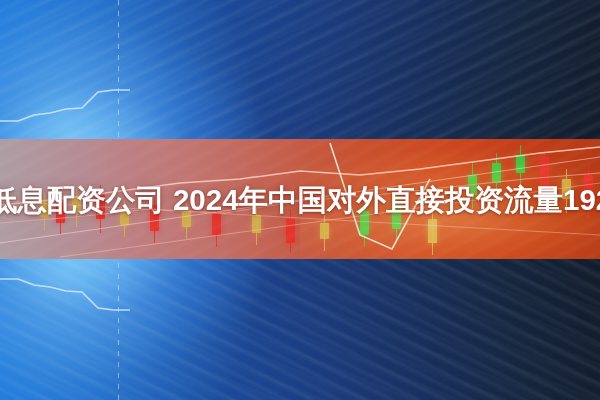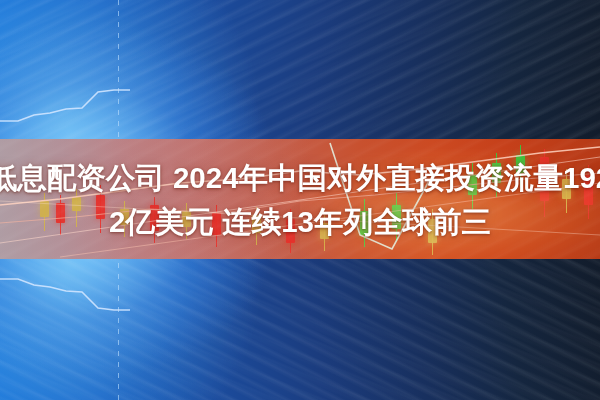--- a/index.html
+++ b/index.html
@@ -188,16 +188,15 @@
       <polyline id="poly-v" fill="none" stroke="#e6fff2" stroke-width="1.6" opacity="0.8" points="330,4 360,96 392,110 430,40"></polyline>
       <line x1="0" y1="104" x2="600" y2="18" stroke="#ffd9cc" stroke-width="1" opacity=".55"></line>
       <line x1="60" y1="118" x2="600" y2="44" stroke="#ffc9b4" stroke-width="1" opacity=".45"></line>
       <line x1="0" y1="62" x2="600" y2="96" stroke="#ffe0d0" stroke-width="1" opacity=".35"></line>
     </svg>
     <div class="mid-rays"></div>
   </div>
 
   <div id="headline">
     <div class="hl-line l1">低息配资公司 2024年中国对外直接投资流量192</div>
-    <div class="hl-line l2">2亿美元 连续13年列全球前三</div>
   </div>
 
 </div>
 
 </body></html>

